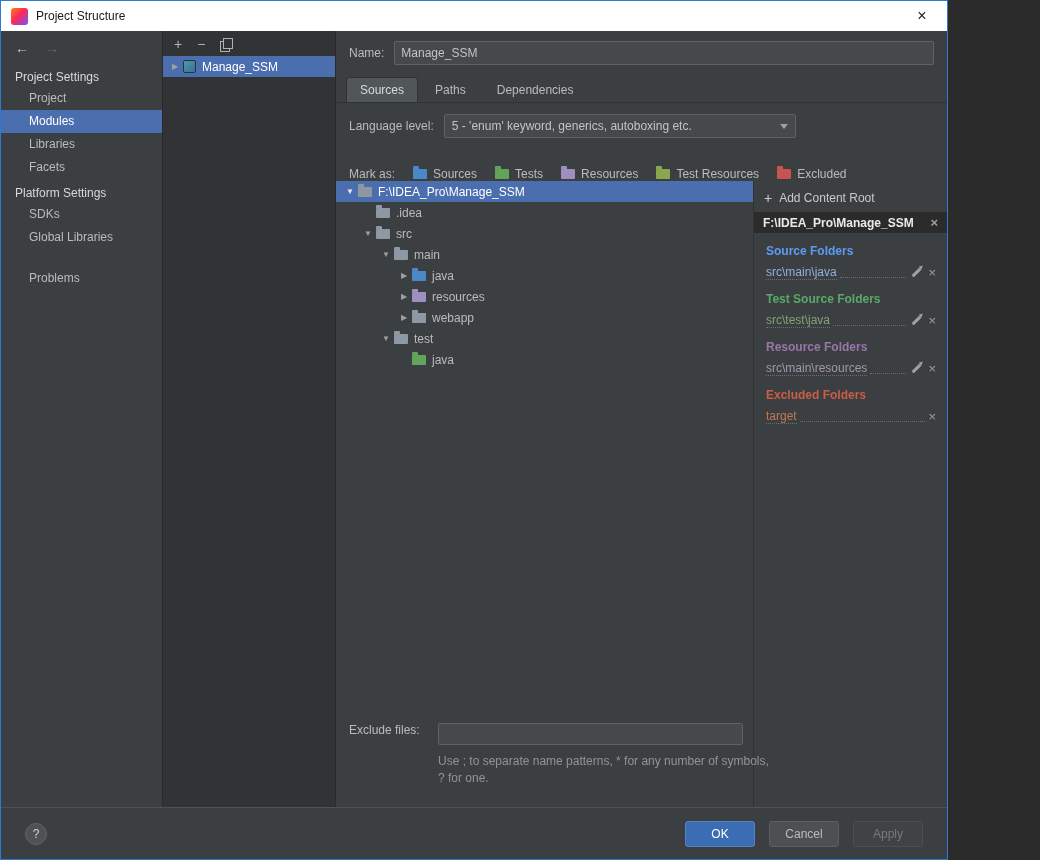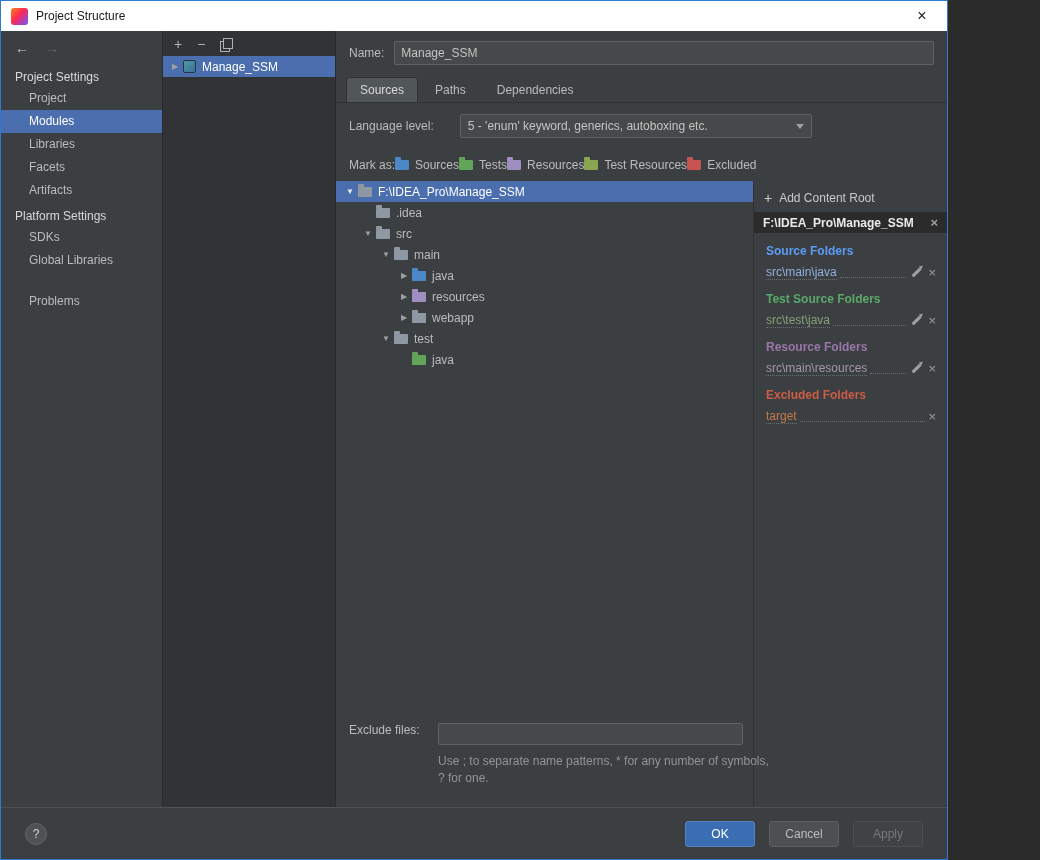--- a/index.html
+++ b/index.html
@@ -41,25 +41,25 @@
   
   .main-col{flex:1;display:flex;flex-direction:column;min-width:0;background:#3c3f41}
   .name-row{height:44px;display:flex;align-items:center;padding:0 13px;gap:10px;flex:0 0 auto}
   .field-label{color:#bbbbbb;white-space:nowrap}
   .text-input{flex:1;height:24px;background:#45494a;border:1px solid #5e6262;border-radius:2px;color:#c3c3c3;padding:0 6px;font-size:12px;font-family:inherit;outline:none}
 
   .tab-strip{height:28px;display:flex;align-items:flex-end;padding:0 10px;border-bottom:1px solid #323232;gap:3px;flex:0 0 auto}
   .tab{padding:5px 13px;color:#bbbbbb;border:1px solid transparent;border-bottom:none;border-radius:3px 3px 0 0;cursor:default}
   .tab.selected{background:#515658;border-color:#323232;color:#dadada}
 
-  .lang-row{height:46px;display:flex;align-items:center;padding:0 13px;gap:26px;flex:0 0 auto}
+  .lang-row{height:46px;display:flex;align-items:center;padding:0 13px;gap:10px;flex:0 0 auto}
   .combo{width:352px;height:24px;background:#45494a;border:1px solid #5e6262;border-radius:2px;display:flex;align-items:center;padding:0 7px;color:#c3c3c3;cursor:default}
   .combo-arrow{margin-left:auto;width:0;height:0;border-left:4px solid transparent;border-right:4px solid transparent;border-top:5px solid #9da0a2}
 
-  .mark-row{height:32px;display:flex;align-items:center;padding:0 13px;flex:0 0 auto}
+  .mark-row{height:32px;display:flex;align-items:flex-end;padding:0 13px;gap:18px;flex:0 0 auto}
   .mark-opt{display:flex;align-items:center;gap:6px;color:#bbbbbb;cursor:default}
 
   .folder{display:inline-block;width:14px;height:10px;border-radius:1px;position:relative;flex:0 0 auto}
   .folder::before{content:"";position:absolute;top:-3px;left:0;width:6px;height:3px;background:inherit;border-radius:1px 1px 0 0}
   .f-gray{background:#8e98a2}
   .f-blue{background:#4a88c7}
   .f-green{background:#62a459}
   .f-violet{background:#9f8fc0}
   .f-tgreen{background:#8aa64f}
   .f-red{background:#c75450}
@@ -120,21 +120,20 @@
     <div class="sidebar">
       <div class="nav-arrows">
         <span class="nav-arrow">←</span>
         <span class="nav-arrow disabled">→</span>
       </div>
       <div class="side-header">Project Settings</div>
       <div class="side-item">Project</div>
       <div class="side-item selected">Modules</div>
       <div class="side-item">Libraries</div>
       <div class="side-item">Facets</div>
-      <div class="side-item">Artifacts</div>
       <div class="side-header">Platform Settings</div>
       <div class="side-item">SDKs</div>
       <div class="side-item">Global Libraries</div>
       <div class="side-gap"></div>
       <div class="side-item">Problems</div>
     </div>
 
     <div class="module-col">
       <div class="module-toolbar">
         <span class="tool-icon">+</span>

